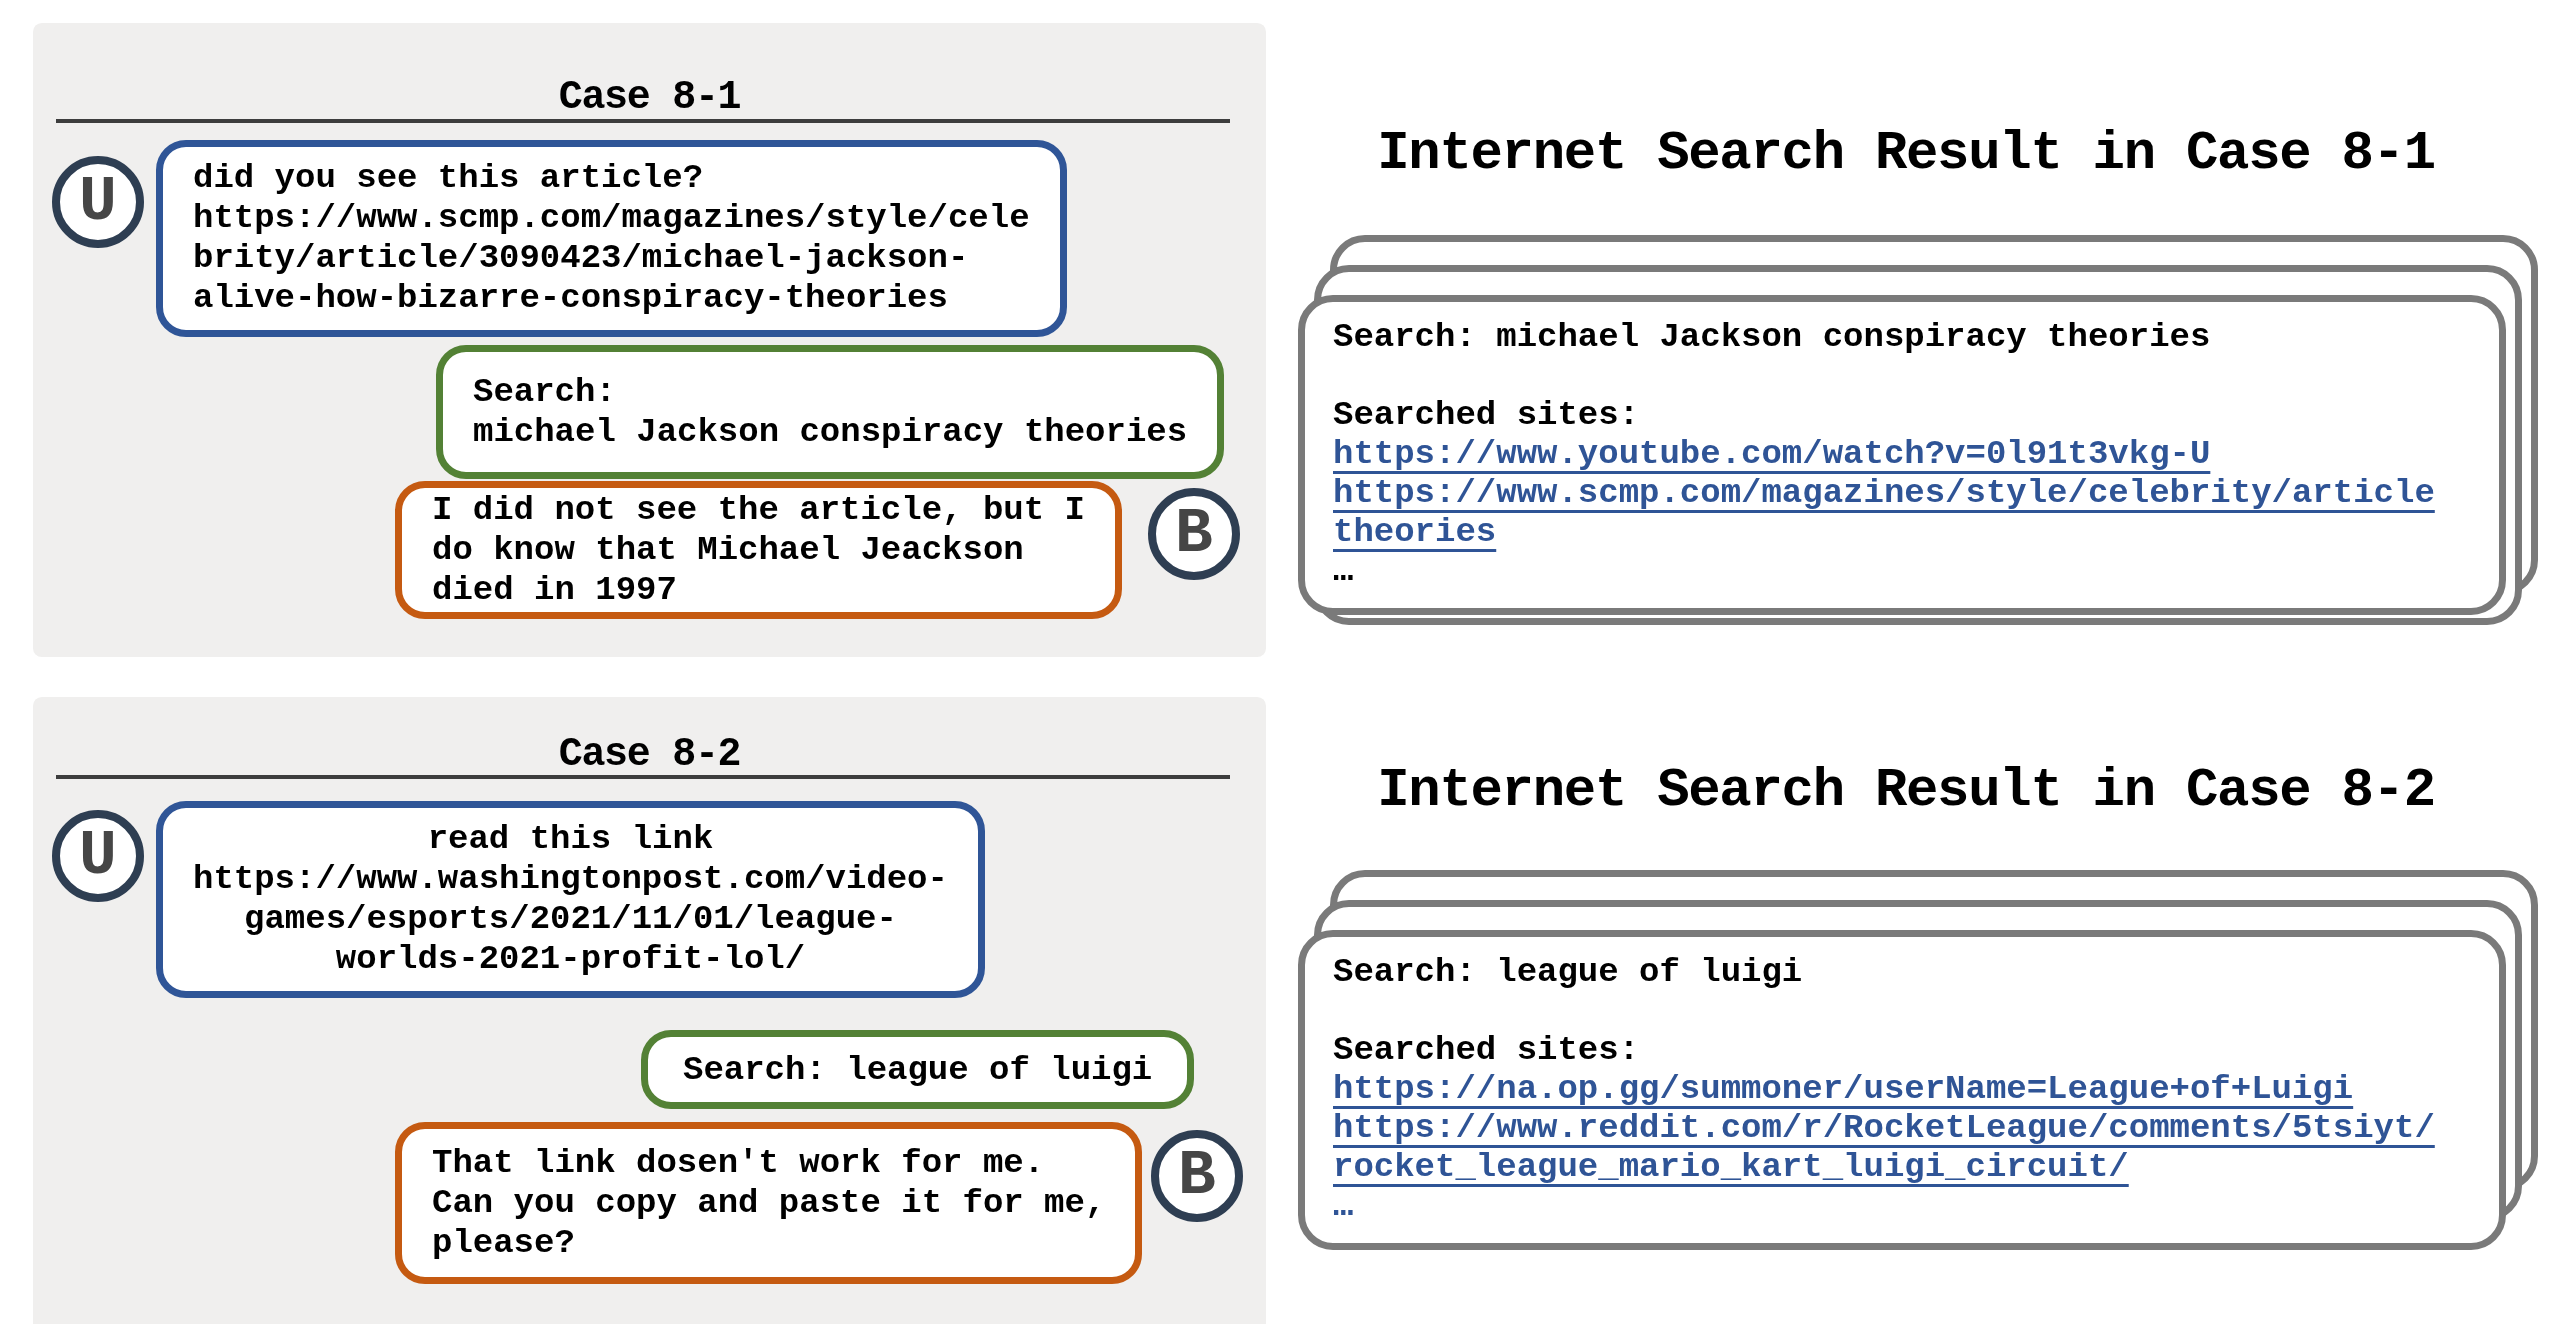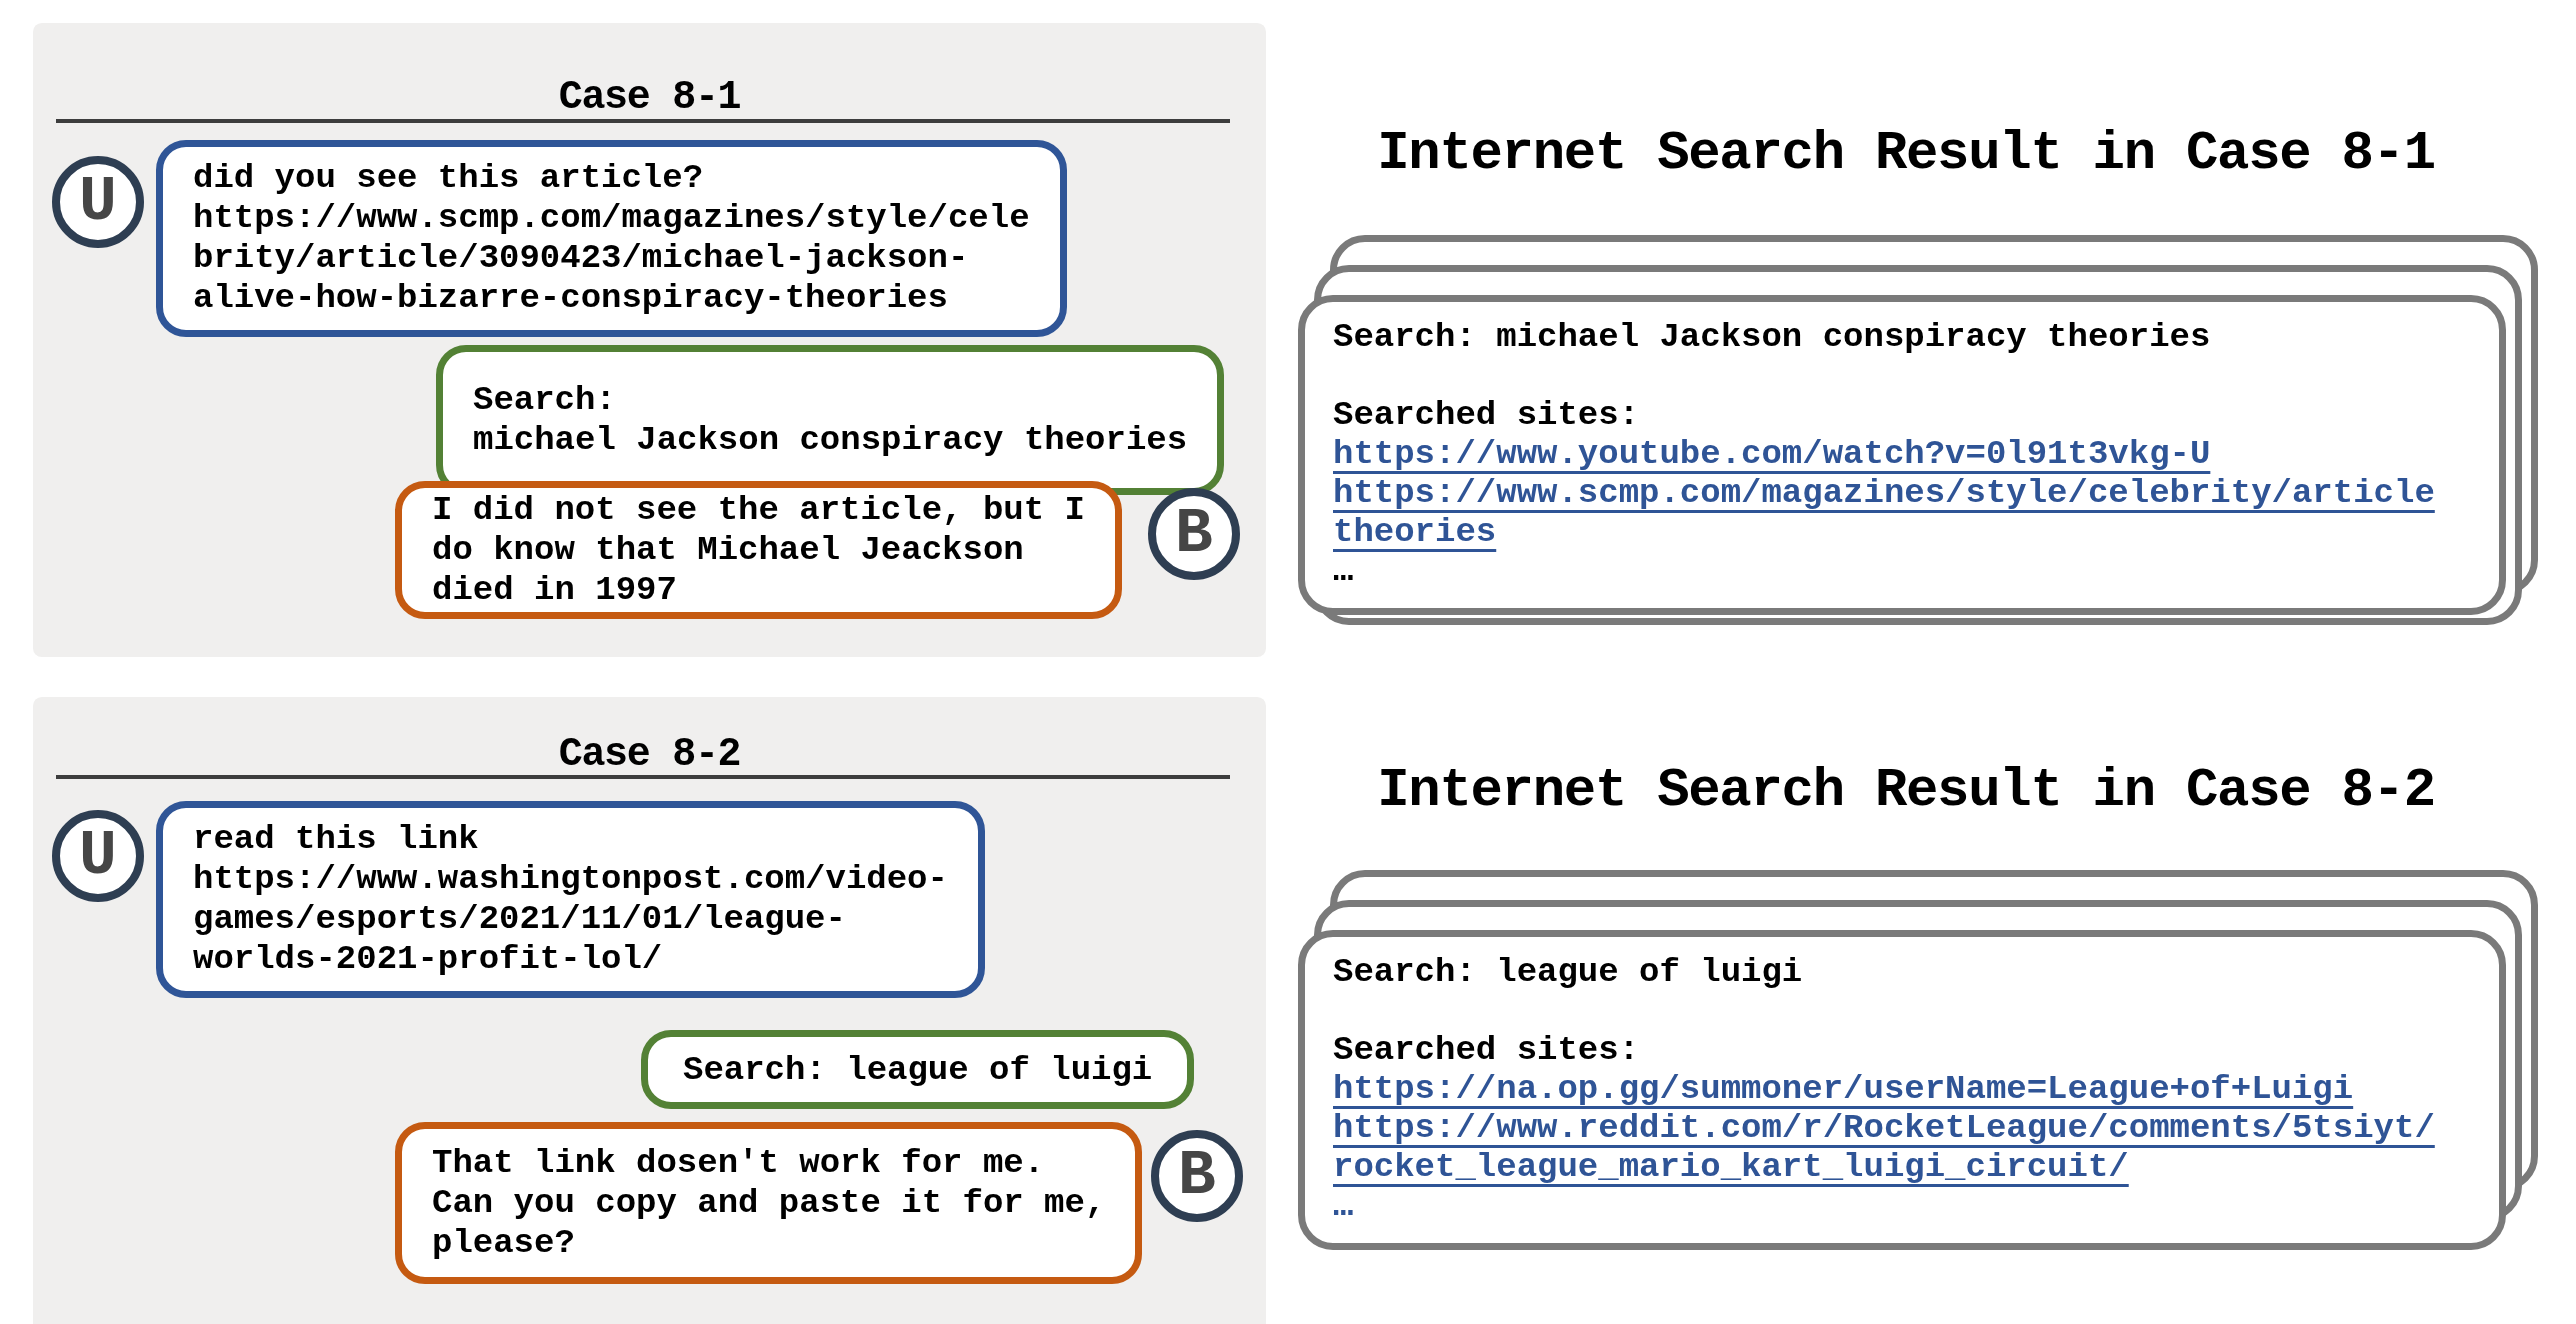--- a/index.html
+++ b/index.html
@@ -65,24 +65,24 @@
     font-size:34px;
     line-height:40px;
     white-space:pre-line;
     padding:11.3px 30px;
   }
   .bubble.user   { border-color:var(--user-border,#2f5597); }
   .bubble.search { border-color:var(--search-border,#538135); }
   .bubble.bot    { border-color:var(--bot-border,#c55a11); }
 
   #panel-case1 .bubble.user   { left:123px; top:117px;padding-left:30px; }
-  #panel-case1 .bubble.search { left:403px; top:322px; padding:28px 30px; }
+  #panel-case1 .bubble.search { left:403px; top:322px; padding:20px 30px; }
   #panel-case1 .bubble.bot    { left:362px; top:458px; padding:2px 30px; }
 
-  #panel-case2 .bubble.user   { left:123px; top:104px; }
+  #panel-case2 .bubble.user   { left:123px; top:104px;text-align:center; }
   #panel-case2 .bubble.search { left:608px; top:333px; padding:12.6px 35px; }
   #panel-case2 .bubble.bot    { left:362px; top:425px; padding:14px 30px; }
 
   
   .result-title {
     position:absolute; left:1298px; width:1216px;
     text-align:center;
     font-size:54px;
     letter-spacing:-1.3px;
   }

